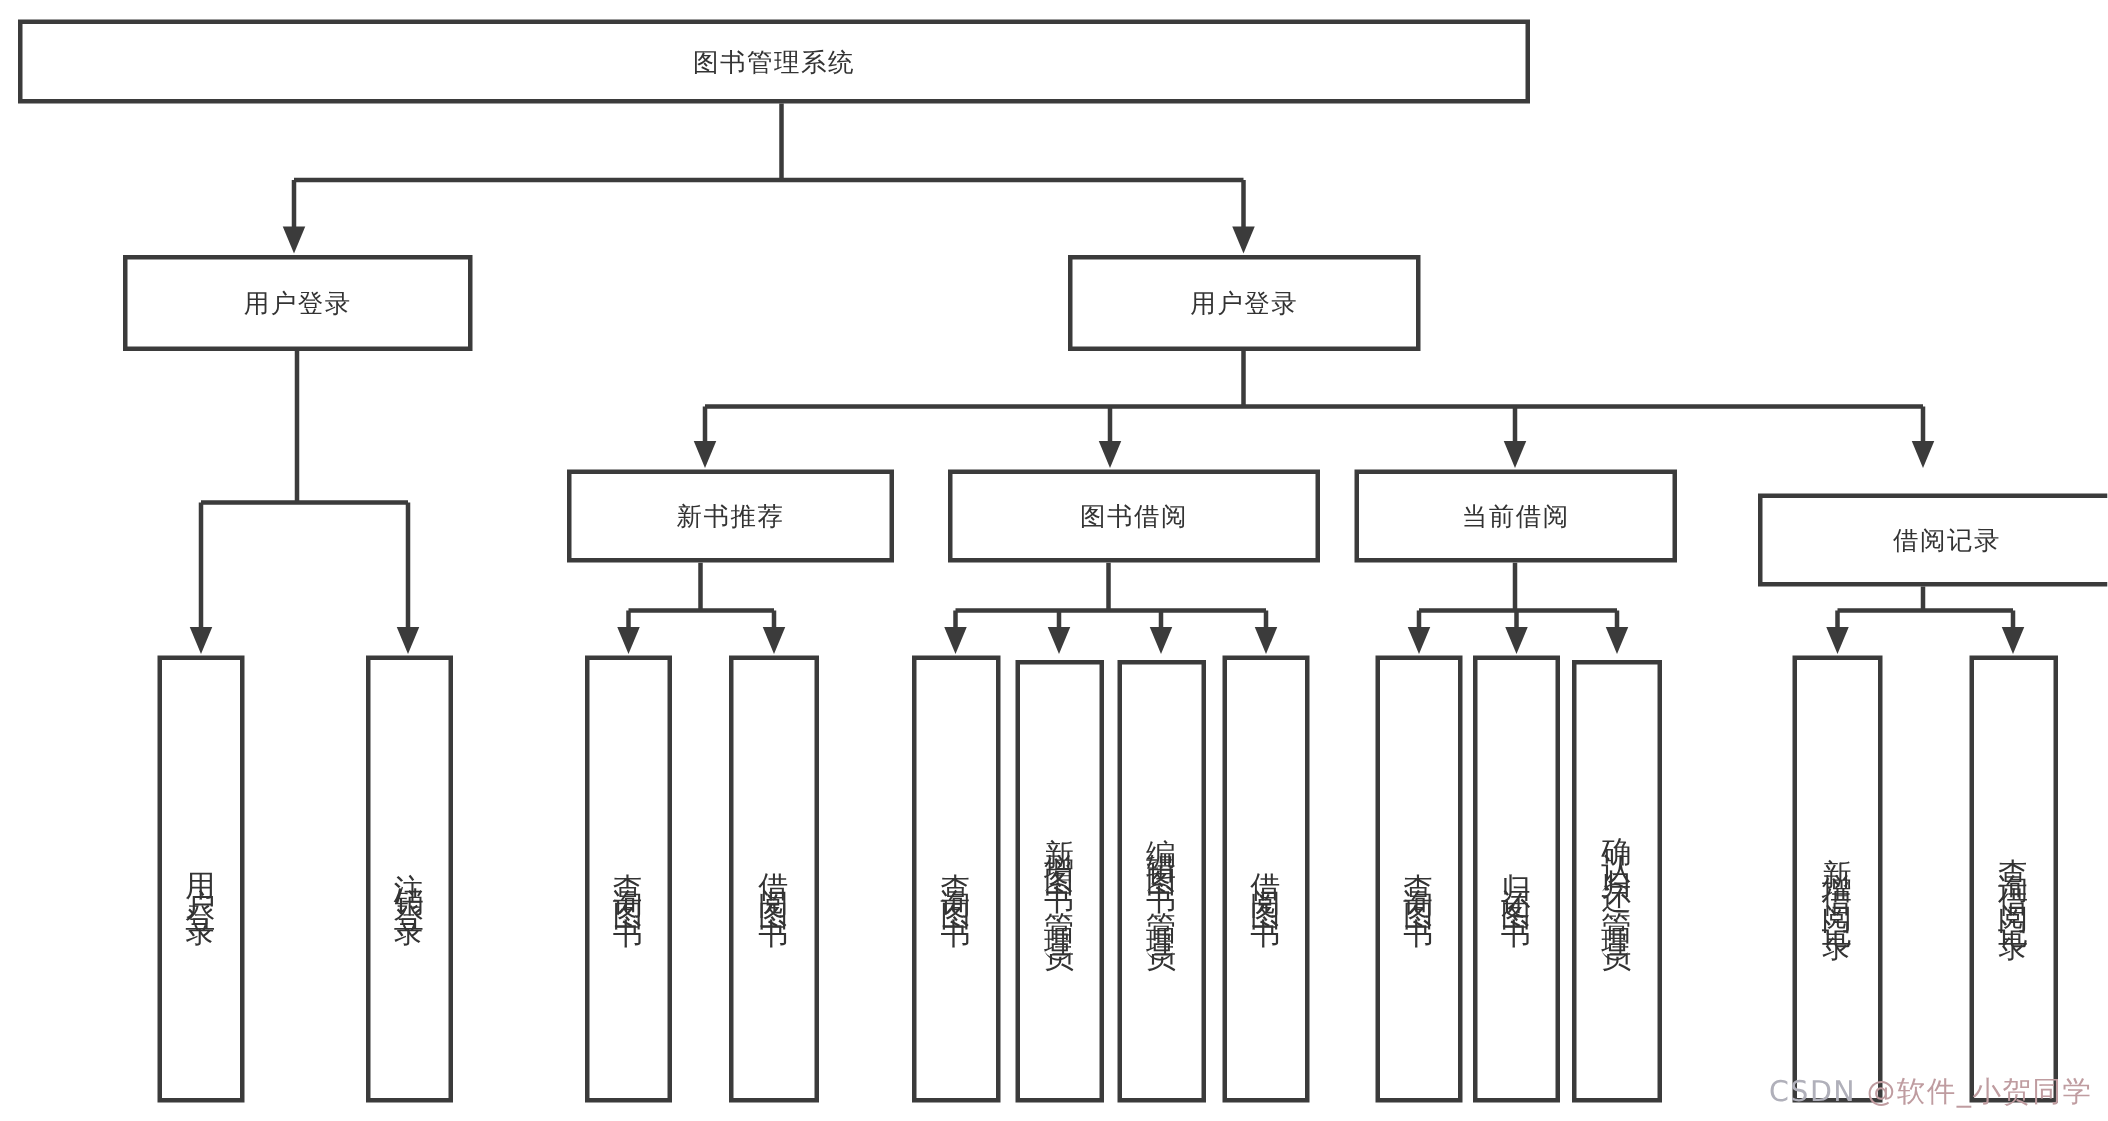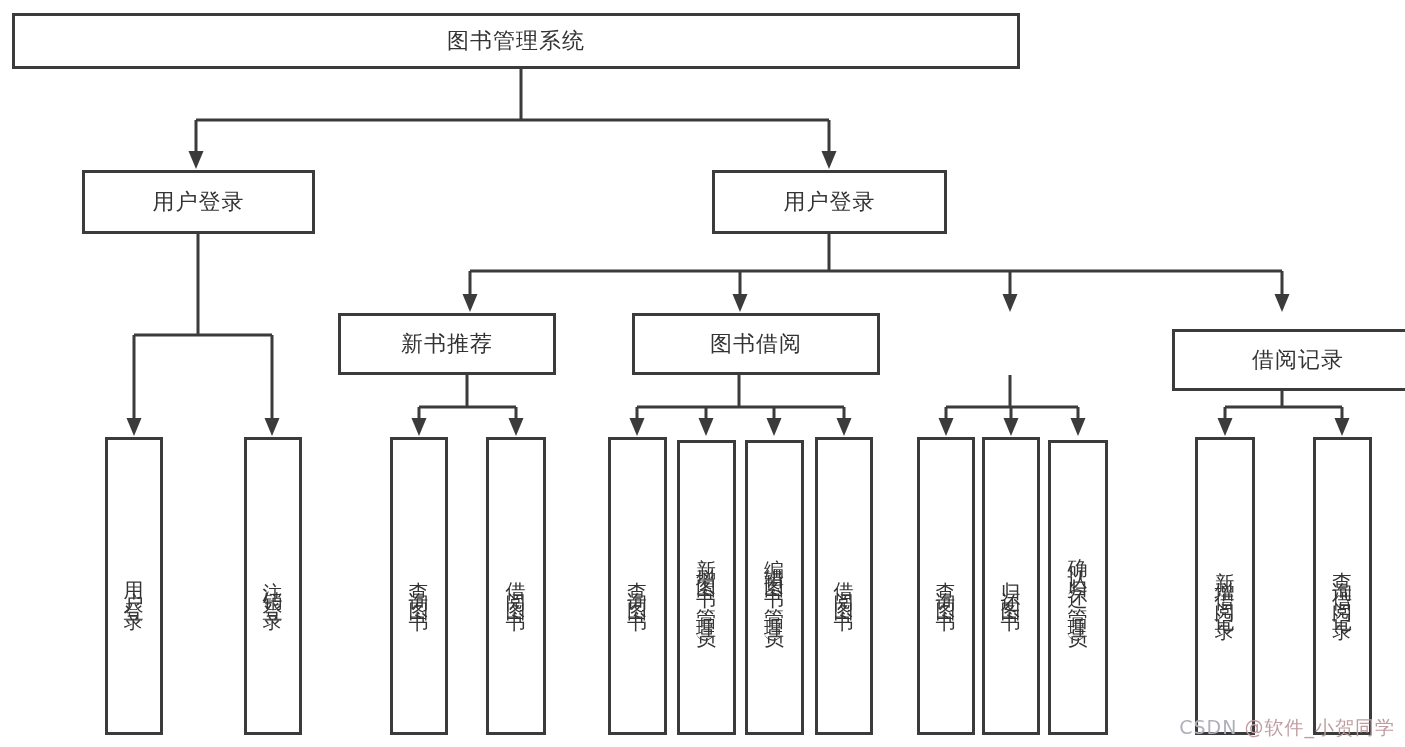--- a/index.html
+++ b/index.html
@@ -19,21 +19,21 @@
   }
   #wires{position:absolute;left:0;top:0;}
   .node{
     position:absolute;
     box-sizing:border-box;
     border:3px solid var(--line);
     background:var(--box-bg);
     display:flex;align-items:center;justify-content:center;
     color:var(--text);
   }
-  .hbox{font-size:22px;letter-spacing:1px;white-space:nowrap;}
+  .hbox{font-size:17px;letter-spacing:1px;white-space:nowrap;}
   .vbox span{
     writing-mode:vertical-rl;
     text-orientation:mixed;
     font-size:20px;
     letter-spacing:10px;
     line-height:1;
     white-space:nowrap;
   }
   #watermark{
     position:absolute;
@@ -98,25 +98,28 @@
     <span>图书管理系统</span>
   </div>
 
   <div class="node hbox" style="left:82px;top:170px;width:233px;height:64px;">
     <span>用户登录</span>
   </div>
   <div class="node hbox" style="left:712px;top:170px;width:235px;height:64px;">
     <span>用户登录</span>
   </div>
 
-  <div class="node hbox" style="left:338px;top:313px;width:218px;height:62px;">
+  <div class="node hbox" style="left:378px;top:313px;width:218px;height:62px;">
     <span>新书推荐</span>
   </div>
   <div class="node hbox" style="left:632px;top:313px;width:248px;height:62px;">
     <span>图书借阅</span>
+  </div>
+  <div class="node hbox" style="left:903px;top:313px;width:215px;height:62px;">
+    <span>当前借阅</span>
   </div>
   <div class="node hbox" style="left:1172px;top:313px;width:252px;height:62px;margin-top:16px;">
     <span>借阅记录</span>
   </div>
 
   <div class="node vbox" style="left:105px;top:437px;width:58px;height:298px;">
     <span>用户登录</span>
   </div>
   <div class="node vbox" style="left:244px;top:437px;width:58px;height:298px;">
     <span>注销登录</span>

